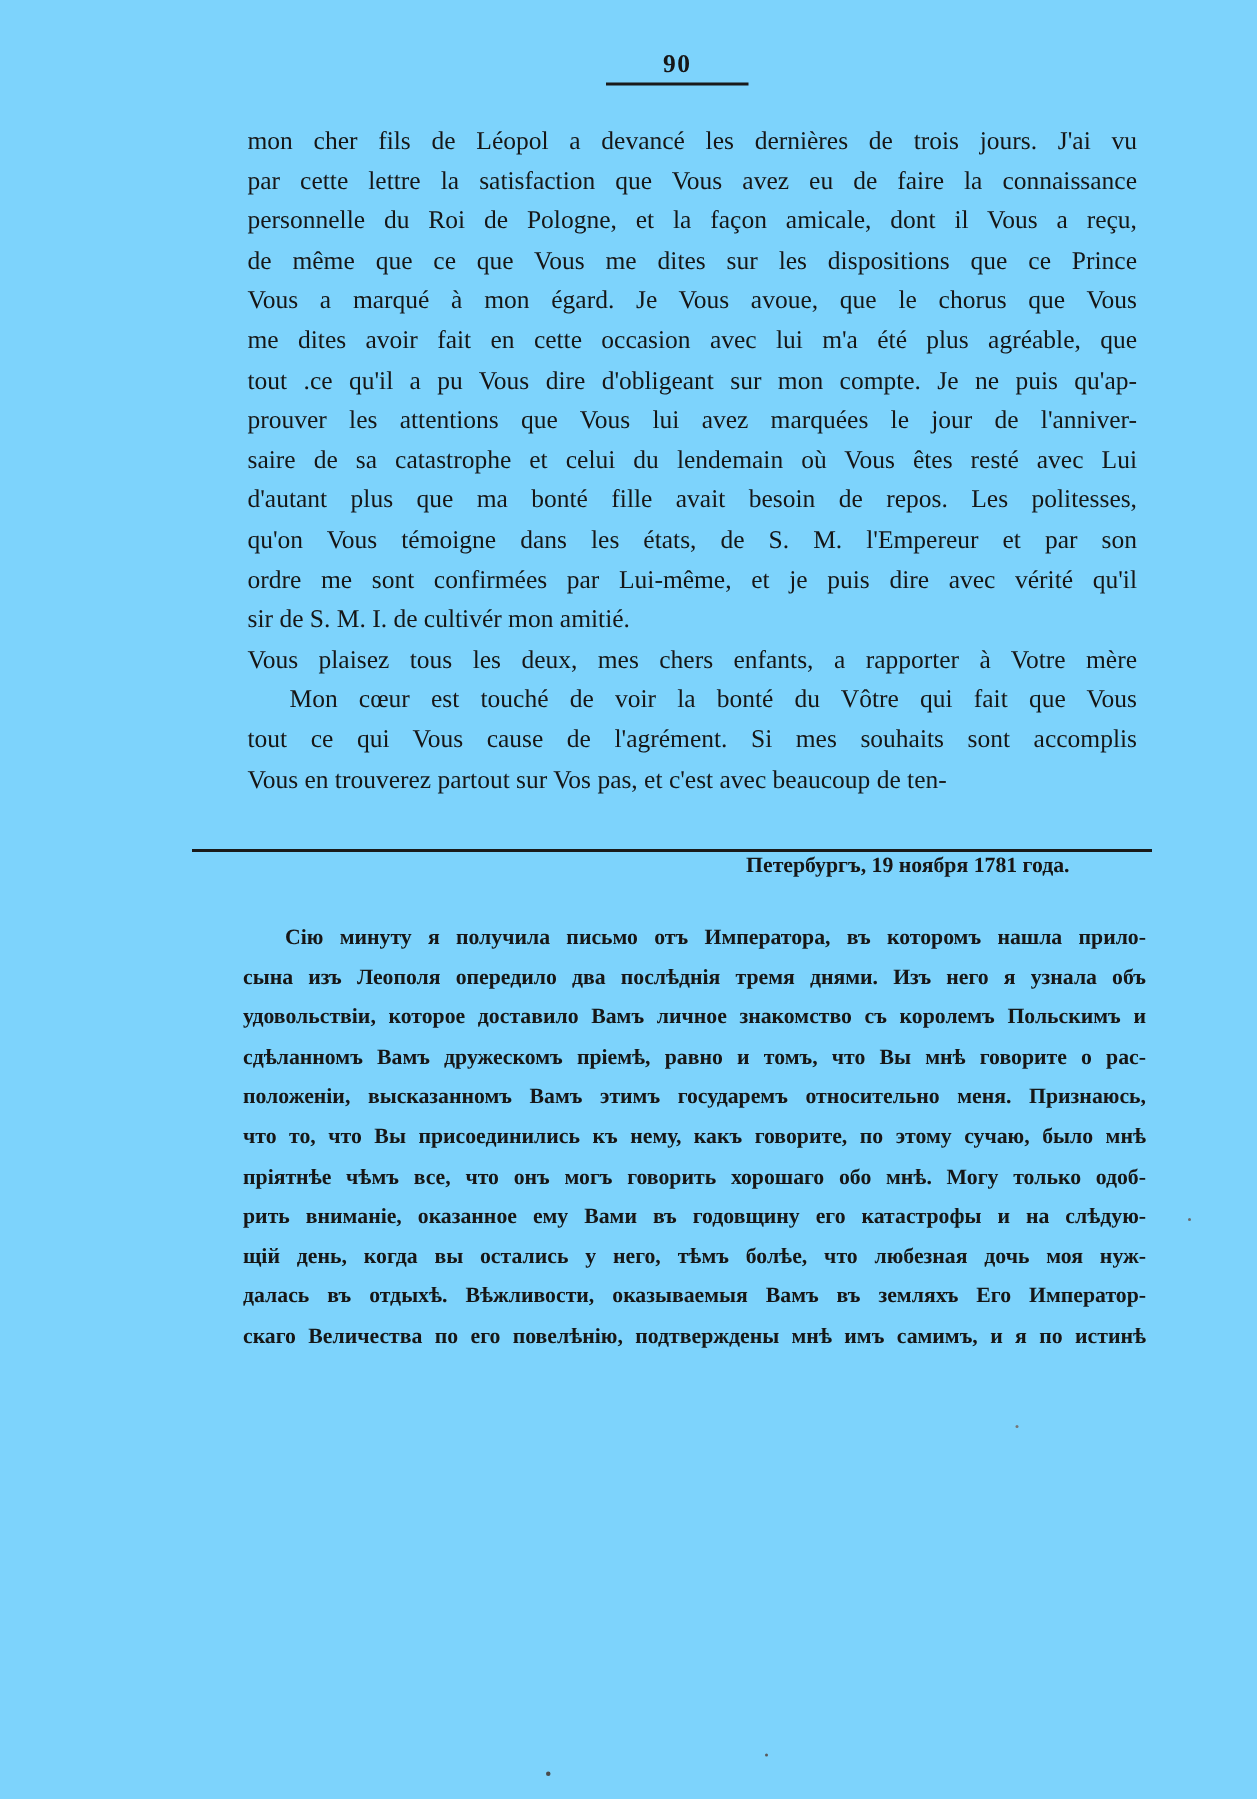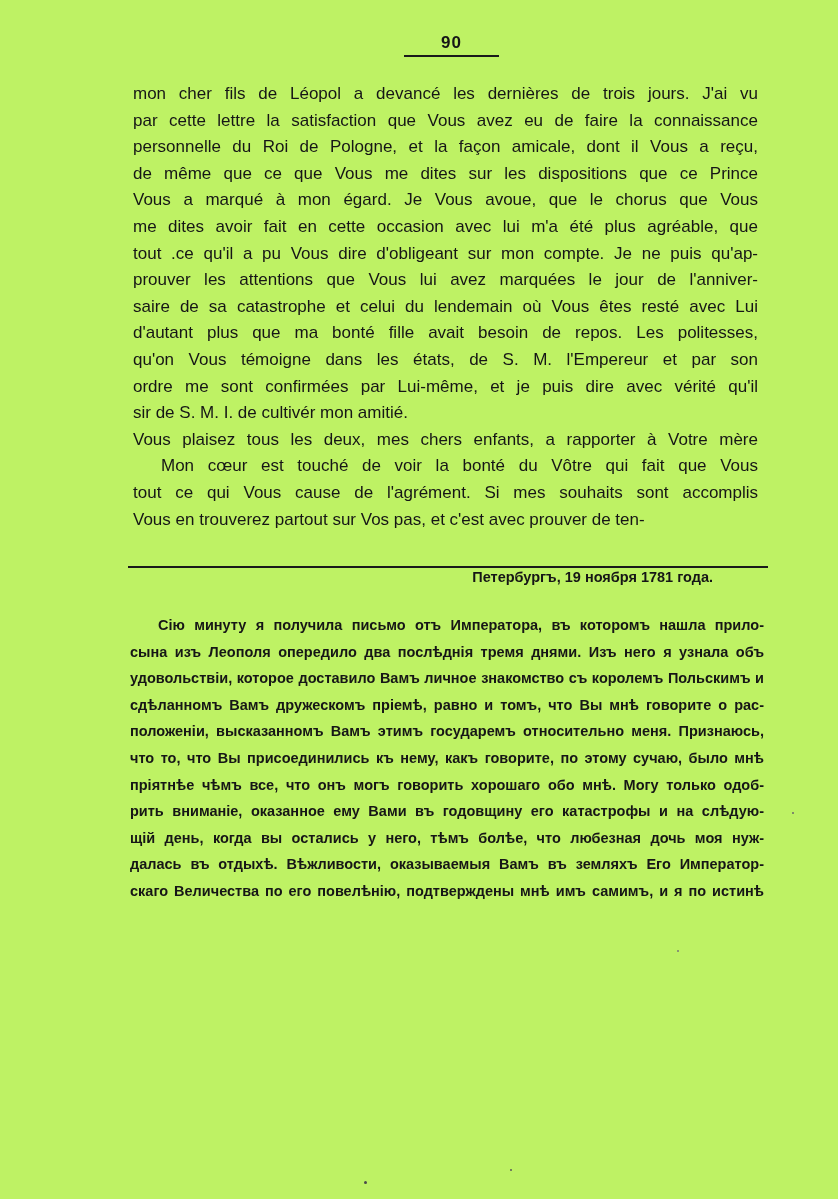--- a/index.html
+++ b/index.html
@@ -5,23 +5,23 @@
   html, body {
     margin: 0;
     padding: 0;
     background: #e9e9e9;
   }
   #page {
     position: relative;
     width: 838px;
     height: 1199px;
     margin: 0 auto;
-    background: #bef264;
+    background: #7dd3fc;
     color: #161616;
-    font-family: Liberation Sans, sans-serif;
+    font-family: Liberation Serif, serif;
     overflow: hidden;
   }
   .page-number {
     position: absolute;
     top: 33px;
     left: 404px;
     width: 95px;
     text-align: center;
     font-size: 17px;
     font-weight: bold;
@@ -61,20 +61,21 @@
     top: 612px;
     width: 634px;
     font-size: 14.5px;
     font-weight: bold;
     line-height: 26.6px;
   }
   .paragraph { margin: 0; }
   .line {
     text-align: justify;
     text-align-last: justify;
+    margin-left: 32px;
   }
   .line.last { text-align-last: left; }
   .line.indent { text-indent: 28px; }
   .speck {
     position: absolute;
     background: #4a4a4a;
     border-radius: 50%;
   }
   .s1 { left: 364px; top: 1181px; width: 3px; height: 3px; }
   .s2 { left: 510px; top: 1169px; width: 2px; height: 2px; background: #5a5a5a; }
@@ -101,21 +102,21 @@
         <div class="line">saire de sa catastrophe et celui du lendemain où Vous êtes resté avec Lui</div>
         <div class="line">d'autant plus que ma bonté fille avait besoin de repos. Les politesses,</div>
         <div class="line">qu'on Vous témoigne dans les états, de S. M. l'Empereur et par son</div>
         <div class="line">ordre me sont confirmées par Lui-même, et je puis dire avec vérité qu'il</div>
         <div class="line last">sir de S. M. I. de cultivér mon amitié.</div>
       </div>
       <div class="paragraph">
         <div class="line">Vous plaisez tous les deux, mes chers enfants, a rapporter à Votre mère</div>
         <div class="line indent">Mon cœur est touché de voir la bonté du Vôtre qui fait que Vous</div>
         <div class="line">tout ce qui Vous cause de l'agrément. Si mes souhaits sont accomplis</div>
-        <div class="line last">Vous en trouverez partout sur Vos pas, et c'est avec prouver de ten-</div>
+        <div class="line last">Vous en trouverez partout sur Vos pas, et c'est avec beaucoup de ten-</div>
       </div>
     </div>
 
   <div class="section-divider"></div>
 
   <div class="dateline">Петербургъ, 19 ноября 1781 года.</div>
 
   <div class="russian-block">
       <div class="paragraph">
         <div class="line indent">Сію минуту я получила письмо отъ Императора, въ которомъ нашла прило-</div>

